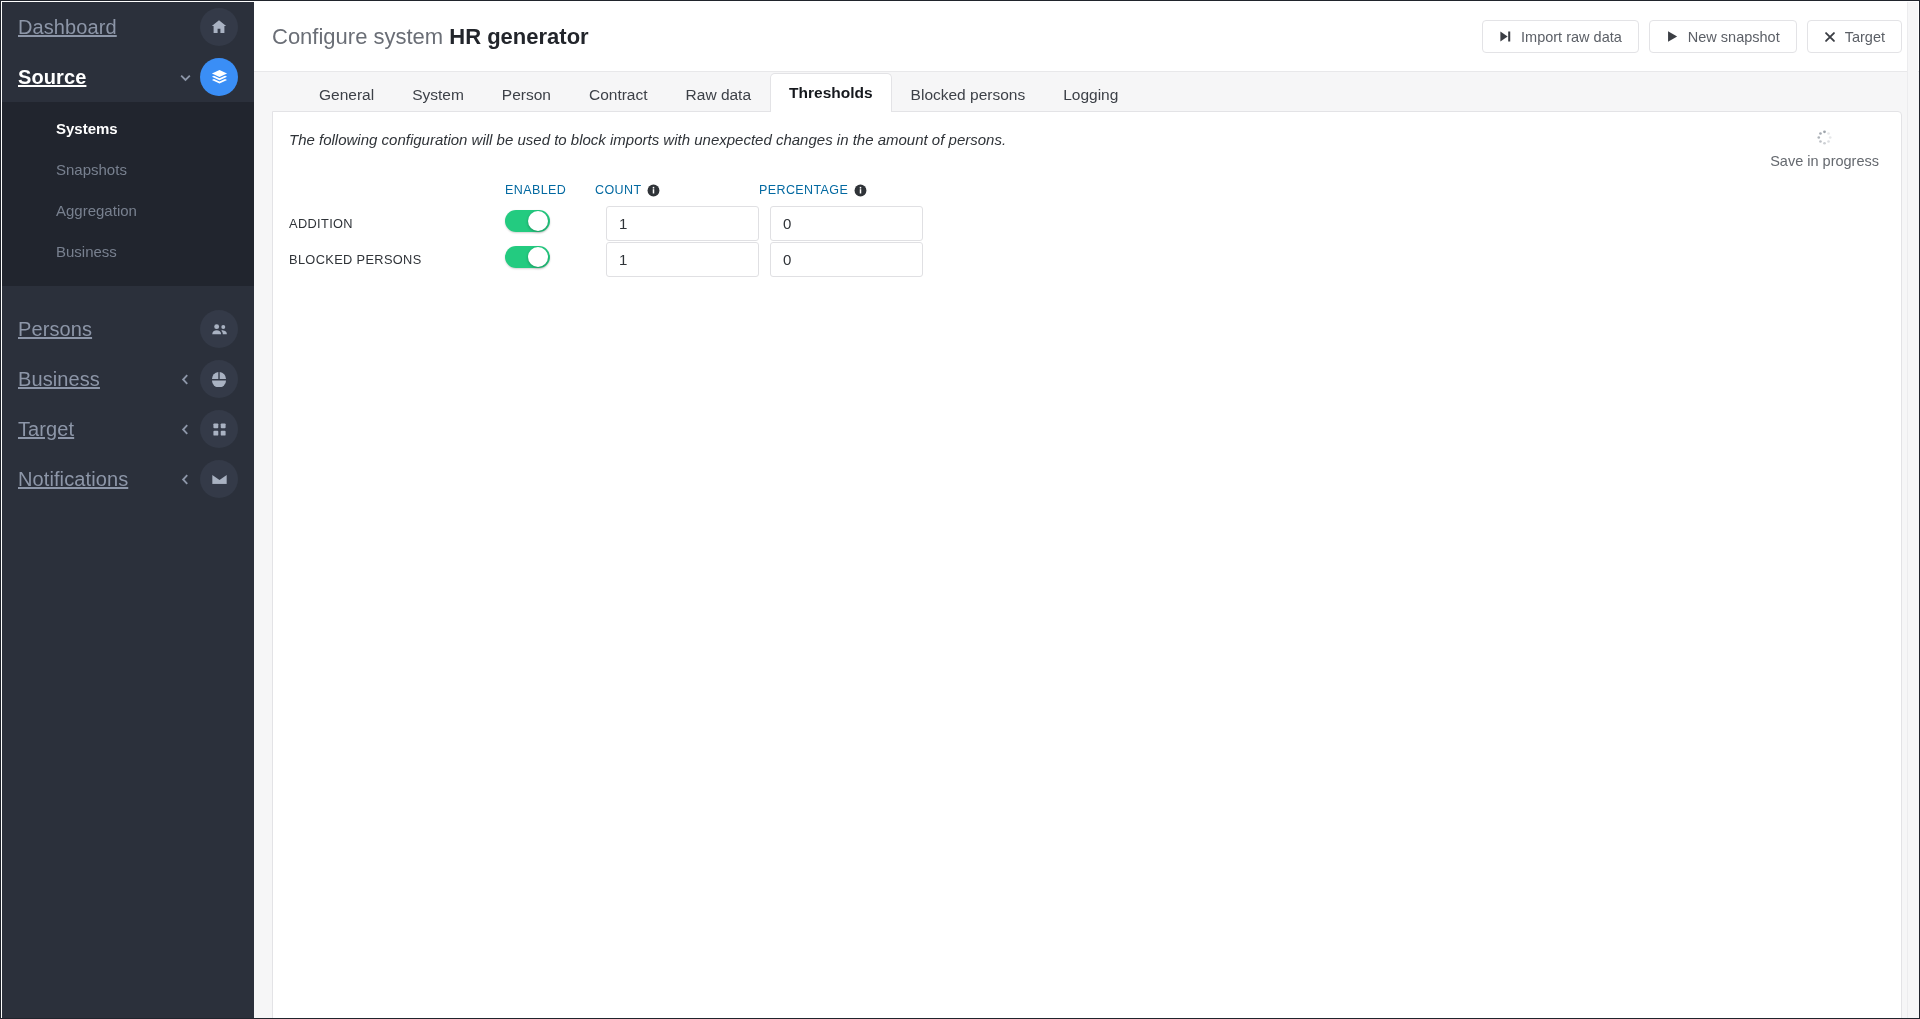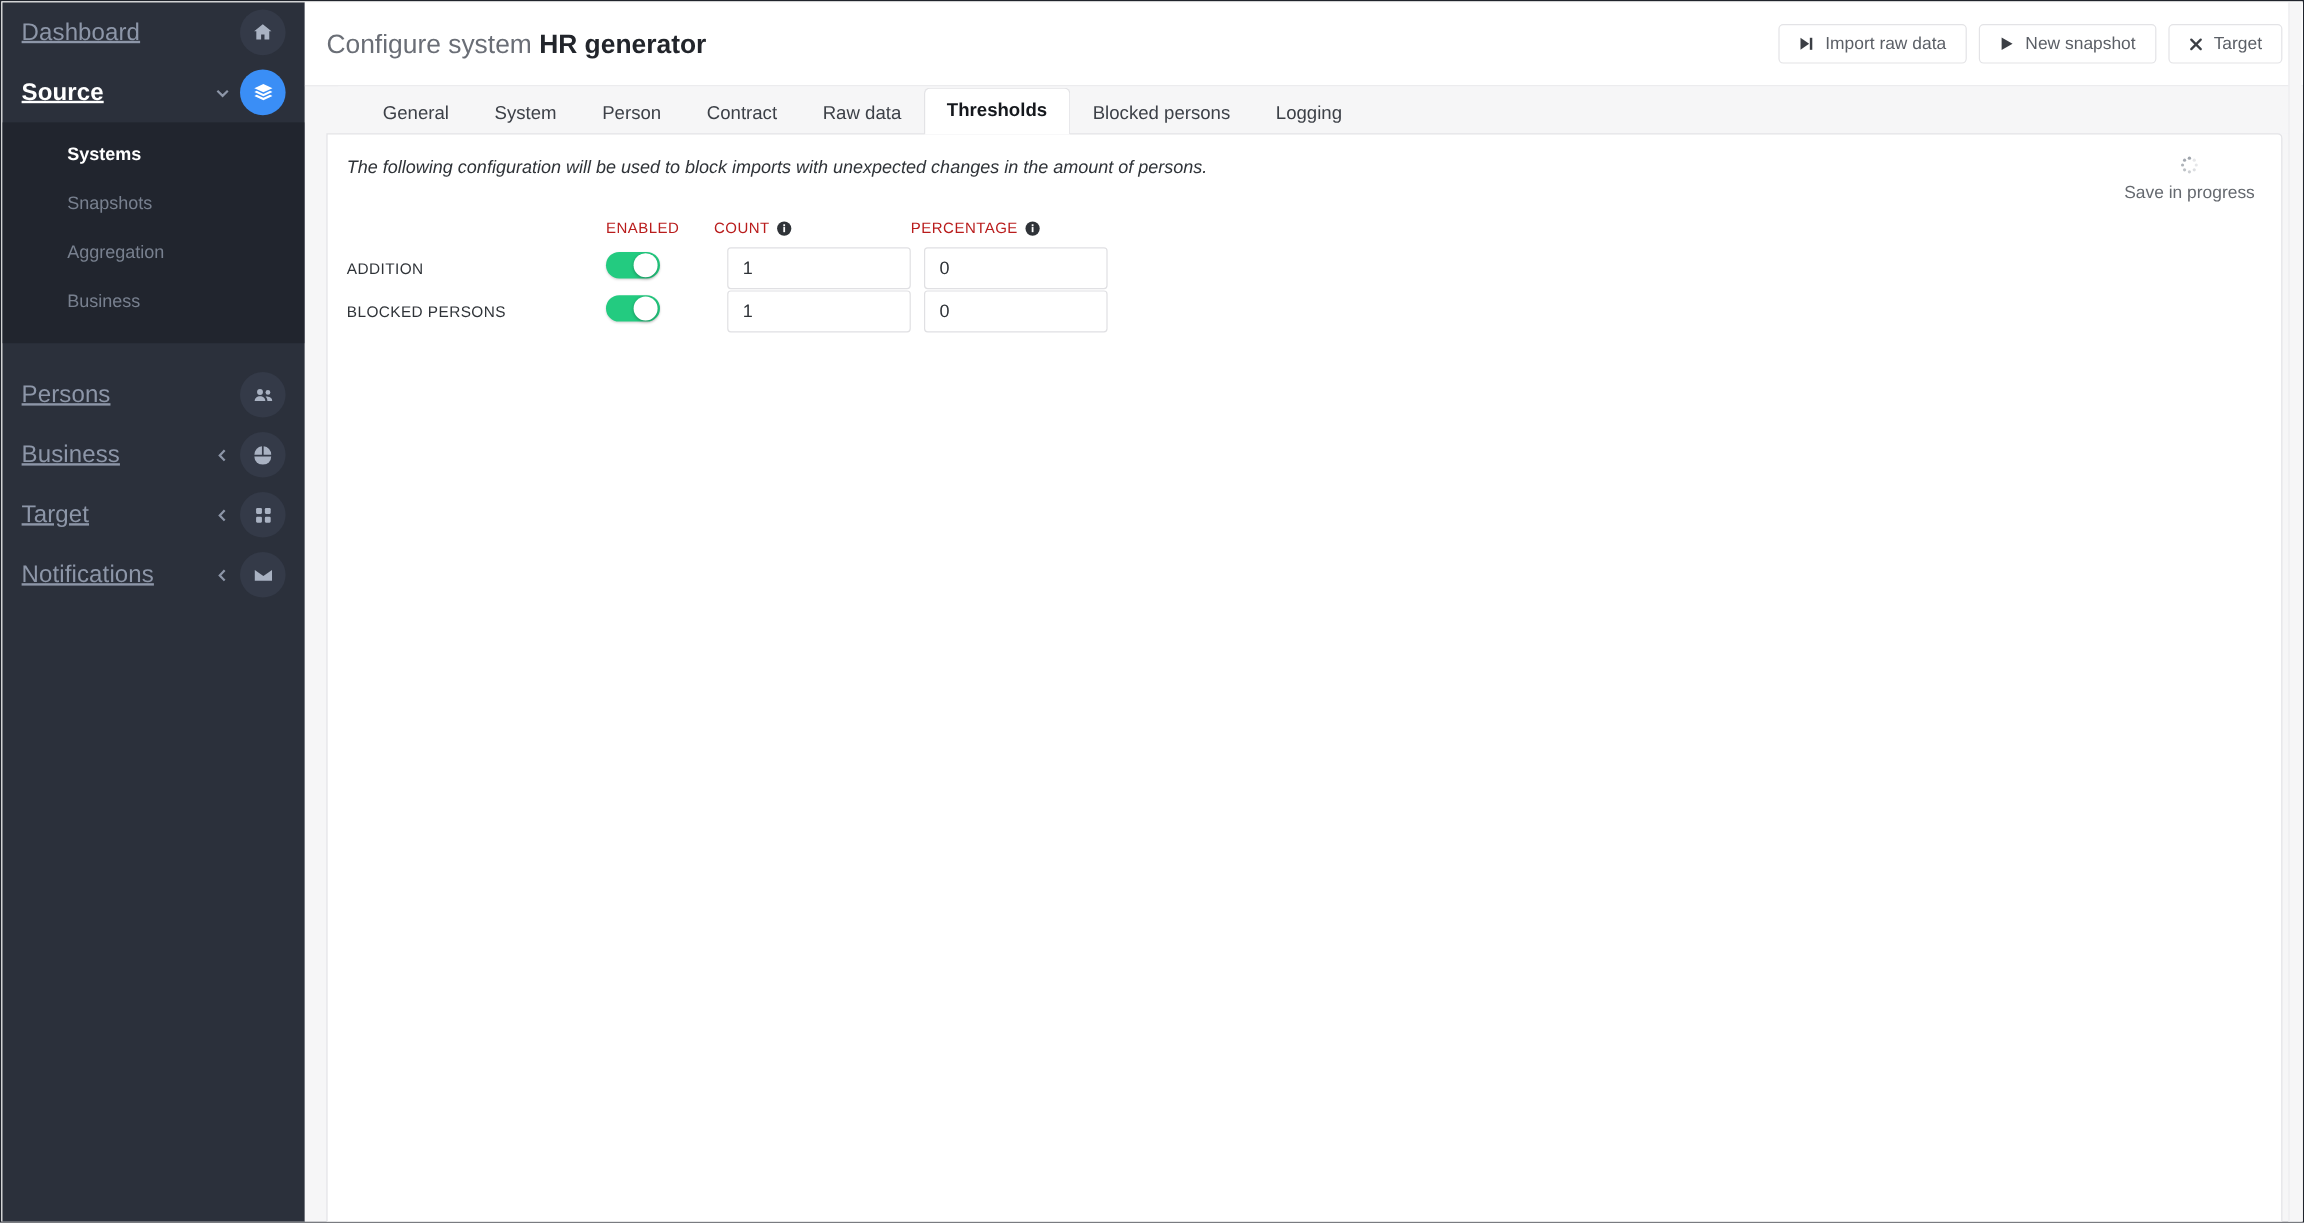--- a/index.html
+++ b/index.html
@@ -209,21 +209,21 @@
   }
 
   
   .thr-table {
     margin-top: 14px;
     border-collapse: collapse;
   }
   .thr-table th {
     font-size: 12.5px;
     font-weight: normal;
-    color: #b91c1c;
+    color: #0369a1;
     letter-spacing: .4px;
     text-align: left;
     padding: 0 0 8px 0;
     vertical-align: bottom;
   }
   .th-label { display: inline-flex; align-items: center; gap: 6px; }
   .info-icon {
     width: 13px; height: 13px;
     display: inline-block;
     flex: 0 0 auto;

